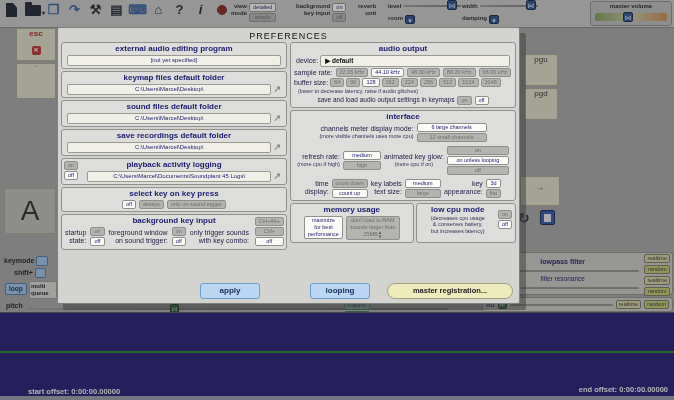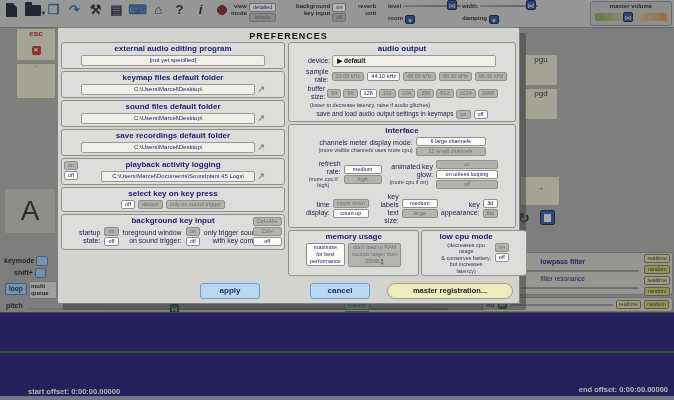--- a/index.html
+++ b/index.html
@@ -44,24 +44,24 @@
 .badge.rd{background:#c3cb6c}
 .badge.trt{background:#93c8ba;border-color:#54806f}
 .badge.trd{background:#63bd80;border-color:#3a7a4e}
 .wave{position:absolute;left:0;top:312px;width:674px;height:84px;background:#221a74;border-top:1px solid #555}
 .waveline{position:absolute;left:0;top:38px;width:674px;height:2px;background:#1d8a1d}
 .wavetext{position:absolute;color:#f2f2f2;font-size:7.5px;font-weight:bold}
 .bottomstrip{position:absolute;left:0;top:396px;width:674px;height:4px;background:#9a9aa8}
 .dim{position:absolute;left:0;top:0;width:674px;height:400px;background:rgba(45,45,45,0.32);z-index:5;pointer-events:none}
 
 .dialog{position:absolute;left:57px;top:27px;width:463px;height:277px;background:#d3d3d0;border:1px solid #7f7f7f;border-radius:2px;z-index:10;box-shadow:6px 6px 0 rgba(60,60,60,0.5);padding:2px 3px}
-.dtitle{font-size:9px;font-weight:bold;color:#111;text-align:center;letter-spacing:1px;line-height:12px}
+.dtitle{font-size:9px;font-weight:normal;color:#111;text-align:center;letter-spacing:1px;line-height:12px}
 .cols{display:flex;gap:3px}
 .col{display:flex;flex-direction:column;gap:2px;width:228px}
-.panel{background:#dddddb;border:1px solid #8f8f8c;border-radius:3px;padding:1px 17px;position:relative}
+.panel{background:#dddddb;border:1px solid #8f8f8c;border-radius:3px;padding:1px 3px;position:relative}
 .ptitle{font-size:8px;font-weight:bold;color:#1b1b70;text-align:center;line-height:10px;white-space:nowrap}
 .fieldrow{display:flex;align-items:center;gap:2px;margin:1px 2px}
 .field{flex:1;background:#f1f0e8;border:1px solid #9a9a90;border-radius:2px;font-size:6px;color:#1b1b70;text-align:center;line-height:9px;white-space:nowrap;overflow:hidden}
 .farrow{color:#8a8a80;font-size:9px;line-height:9px;font-weight:bold}
 .onoffstack{display:flex;flex-direction:column;gap:1px}
 .note{font-size:5.5px;color:#33335a;line-height:6.5px;text-align:center}
 .lblnavy{font-size:7px;color:#22224a;line-height:8px;text-align:right}
 .hrow{display:flex;align-items:center;gap:3px;justify-content:center;margin:1px 0}
 .btnblue{background:#b9d6f2;border:1px solid #6f9ecc;border-radius:3px;font-size:8px;font-weight:bold;color:#1b2a5e;text-align:center;line-height:14px}
 .btnyellow{background:#eeebbd;border:1px solid #a3a07e;border-radius:8px;font-size:7.5px;font-weight:bold;color:#222;text-align:center;line-height:14px}
@@ -414,17 +414,17 @@
                 <span class="tb g">on</span>
                 <span class="tb w">off</span>
               </div>
             </div>
           </div>
         </div>
       </div>
     </div>
 
     <div class="btnblue abs" style="left:142px;bottom:4px;width:60px">apply</div>
-    <div class="btnblue abs" style="left:252px;bottom:4px;width:60px">cancel</div>
+    <div class="btnblue abs" style="left:252px;bottom:4px;width:60px">looping</div>
     <div class="btnyellow abs" style="right:6px;bottom:4px;width:126px">master registration...</div>
   </div>
 
 </div>
 
 </body></html>

